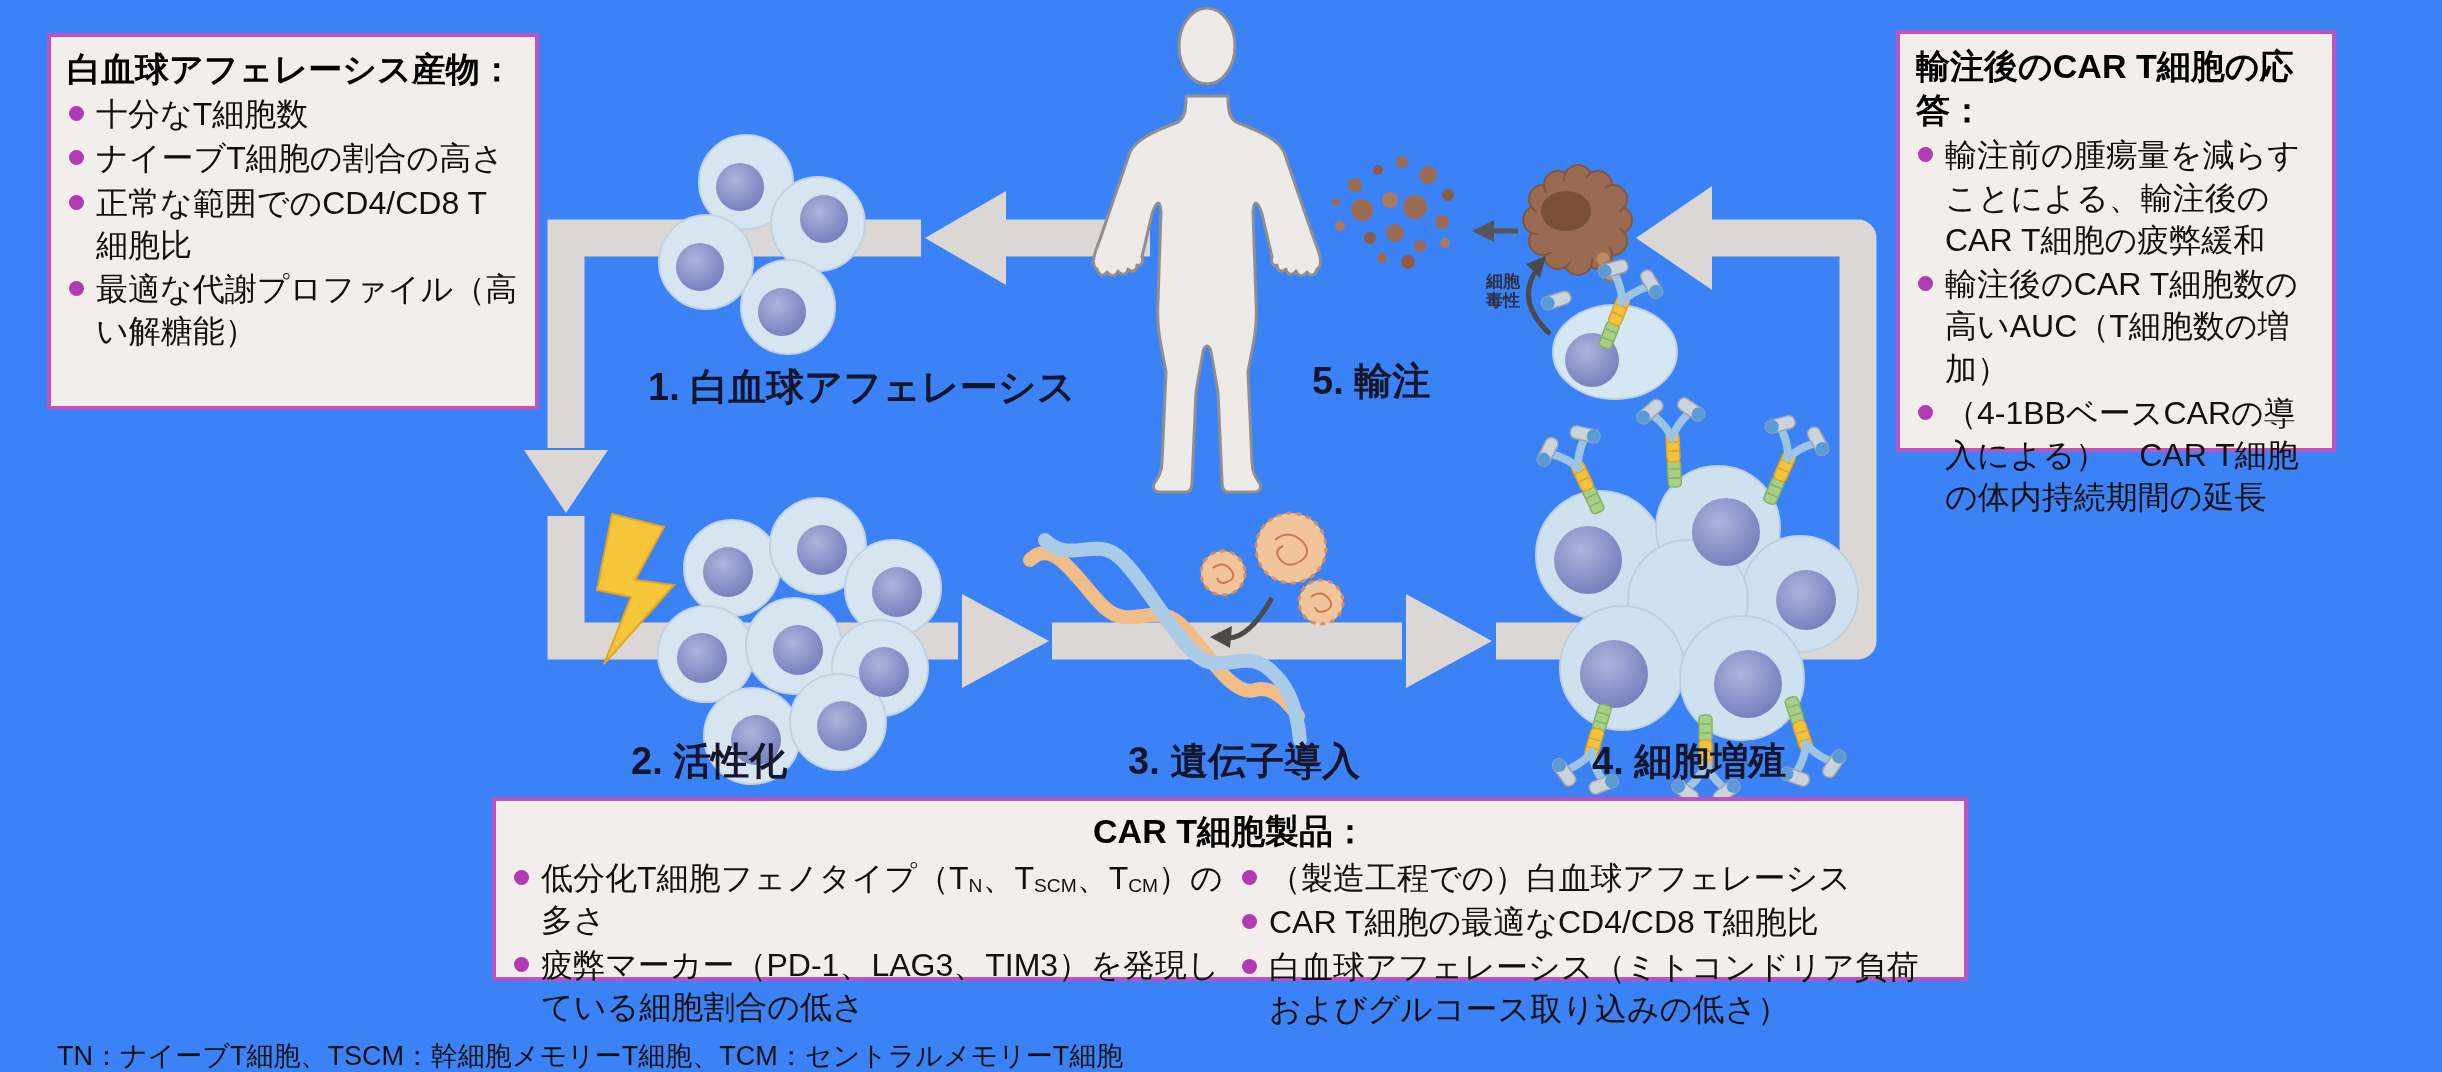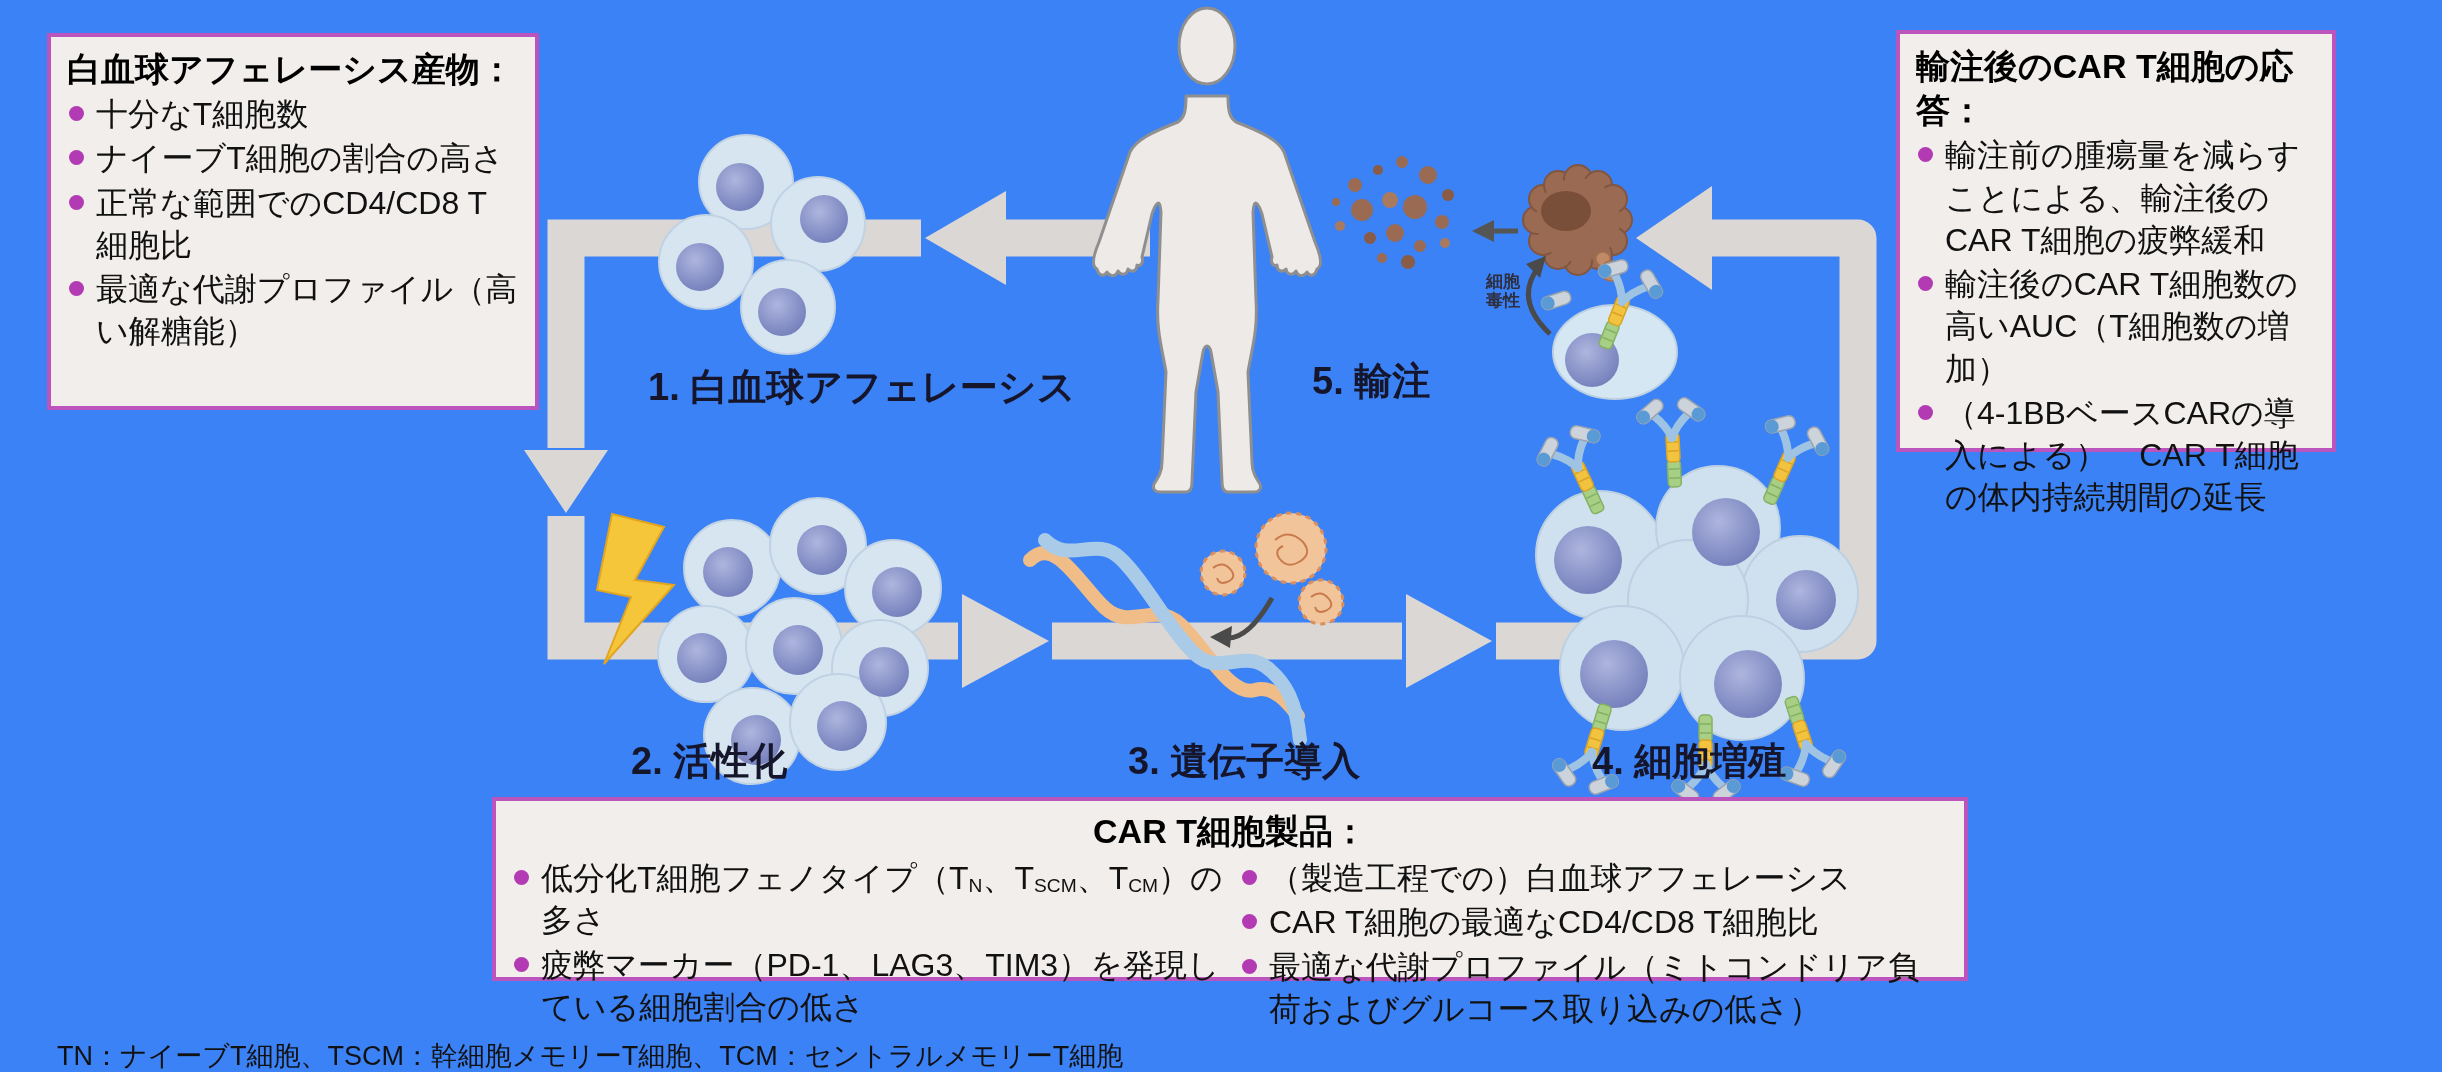--- a/index.html
+++ b/index.html
@@ -322,21 +322,21 @@
             <span class="btxt">（製造工程での）白血球アフェレーシス</span>
           </div>
 
           <div class="bullet">
             <span class="dot"></span>
             <span class="btxt">CAR T細胞の最適なCD4/CD8 T細胞比</span>
           </div>
 
           <div class="bullet">
             <span class="dot"></span>
-            <span class="btxt">最適な代謝プロファイル（ミトコンドリア負荷およびグルコース取り込みの低さ）</span>
+            <span class="btxt">白血球アフェレーシス（ミトコンドリア負荷およびグルコース取り込みの低さ）</span>
           </div>
         </div>
     </div>
   </div>
 
   <div class="step-label" style="left:604px;top:362px;margin-left:44px;">1. 白血球アフェレーシス</div>
   <div class="step-label" style="left:631px;top:736px;">2. 活性化</div>
   <div class="step-label" style="left:1128px;top:736px;">3. 遺伝子導入</div>
   <div class="step-label" style="left:1592px;top:736px;">4. 細胞増殖</div>
   <div class="step-label" style="left:1312px;top:356px;">5. 輸注</div>

